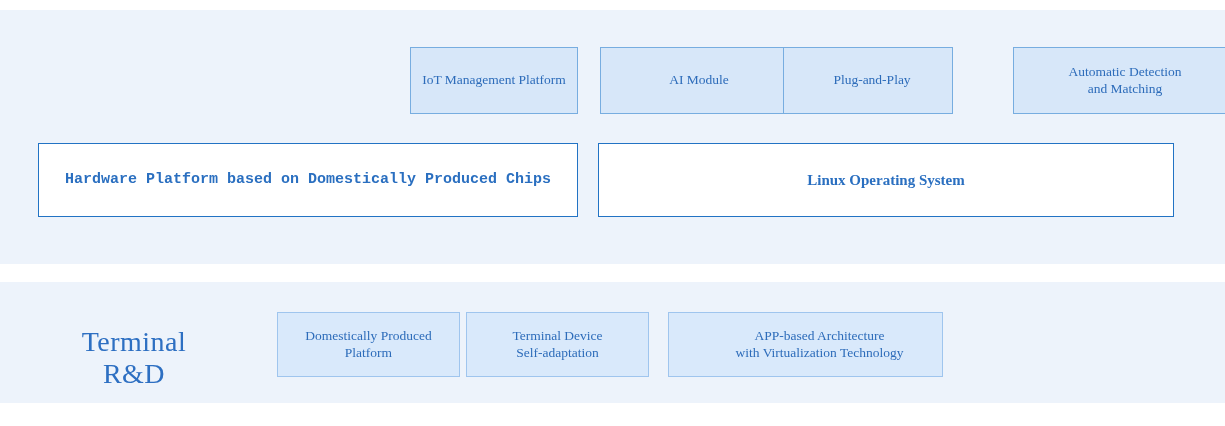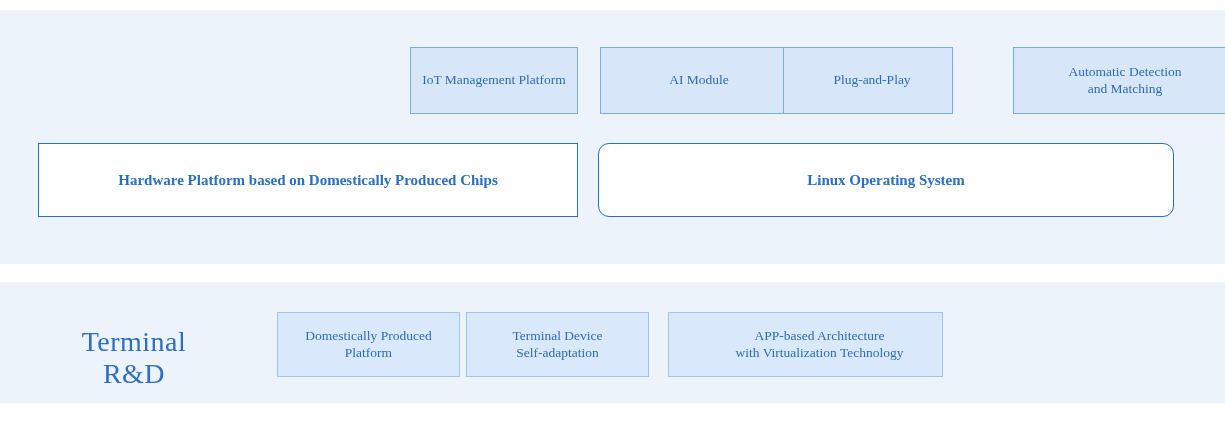--- a/index.html
+++ b/index.html
@@ -76,22 +76,22 @@
   }
 
   
   .fb-0 { left: 38px;  width: 168px; }
   .fb-1 { left: 225px; width: 168px; }
   .fb-2 { left: 410px; width: 168px; }
   .fb-3 { left: 600px; width: 198px; }
   .fb-4 { left: 783px; width: 170px; padding-left: 8px; }
   .fb-5 { left: 973px; width: 224px; margin-left: 40px; }
 
-  .pb-0 { left: 38px;  width: 540px; }
-  .pb-1 { left: 598px; width: 576px; border-radius: 11px; }
+  .pb-0 { left: 38px;  width: 540px; font-family: Liberation Mono, monospace; }
+  .pb-1 { left: 598px; width: 576px; }
 
   .tb-0 { left: 266px; width: 183px; margin-left: 11px; }
   .tb-1 { left: 466px; width: 183px; }
   .tb-2 { left: 668px; width: 275px; padding-left: 28px; }
 </style>
 </head>
 <body>
 
 <div class="canvas">
 

